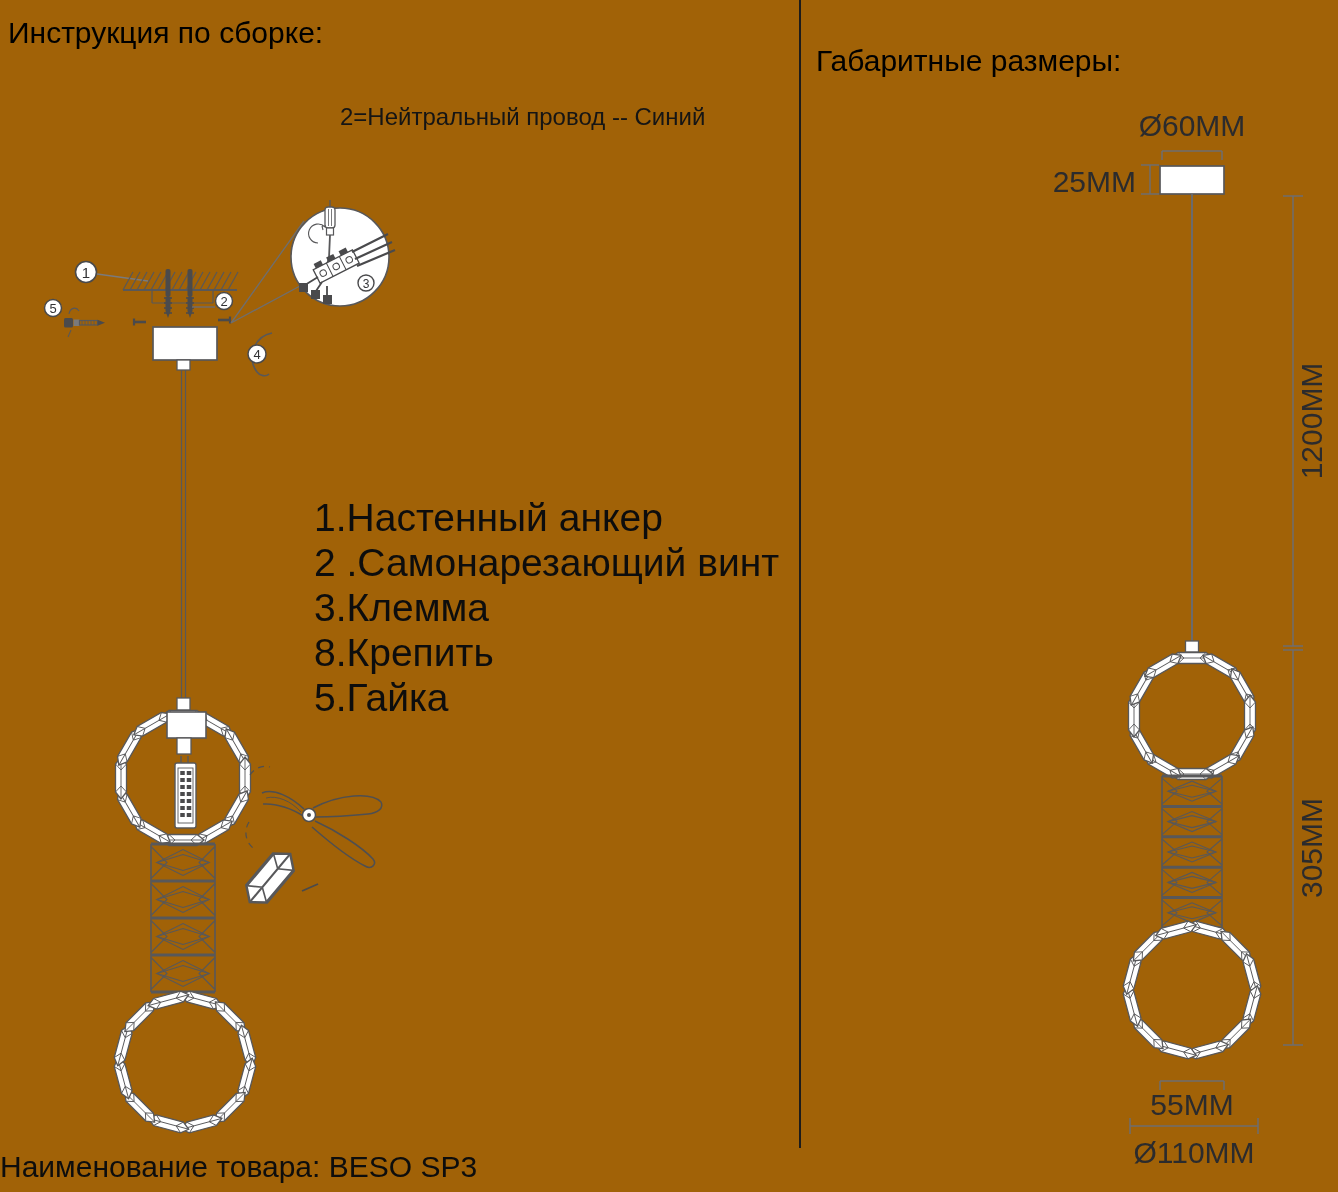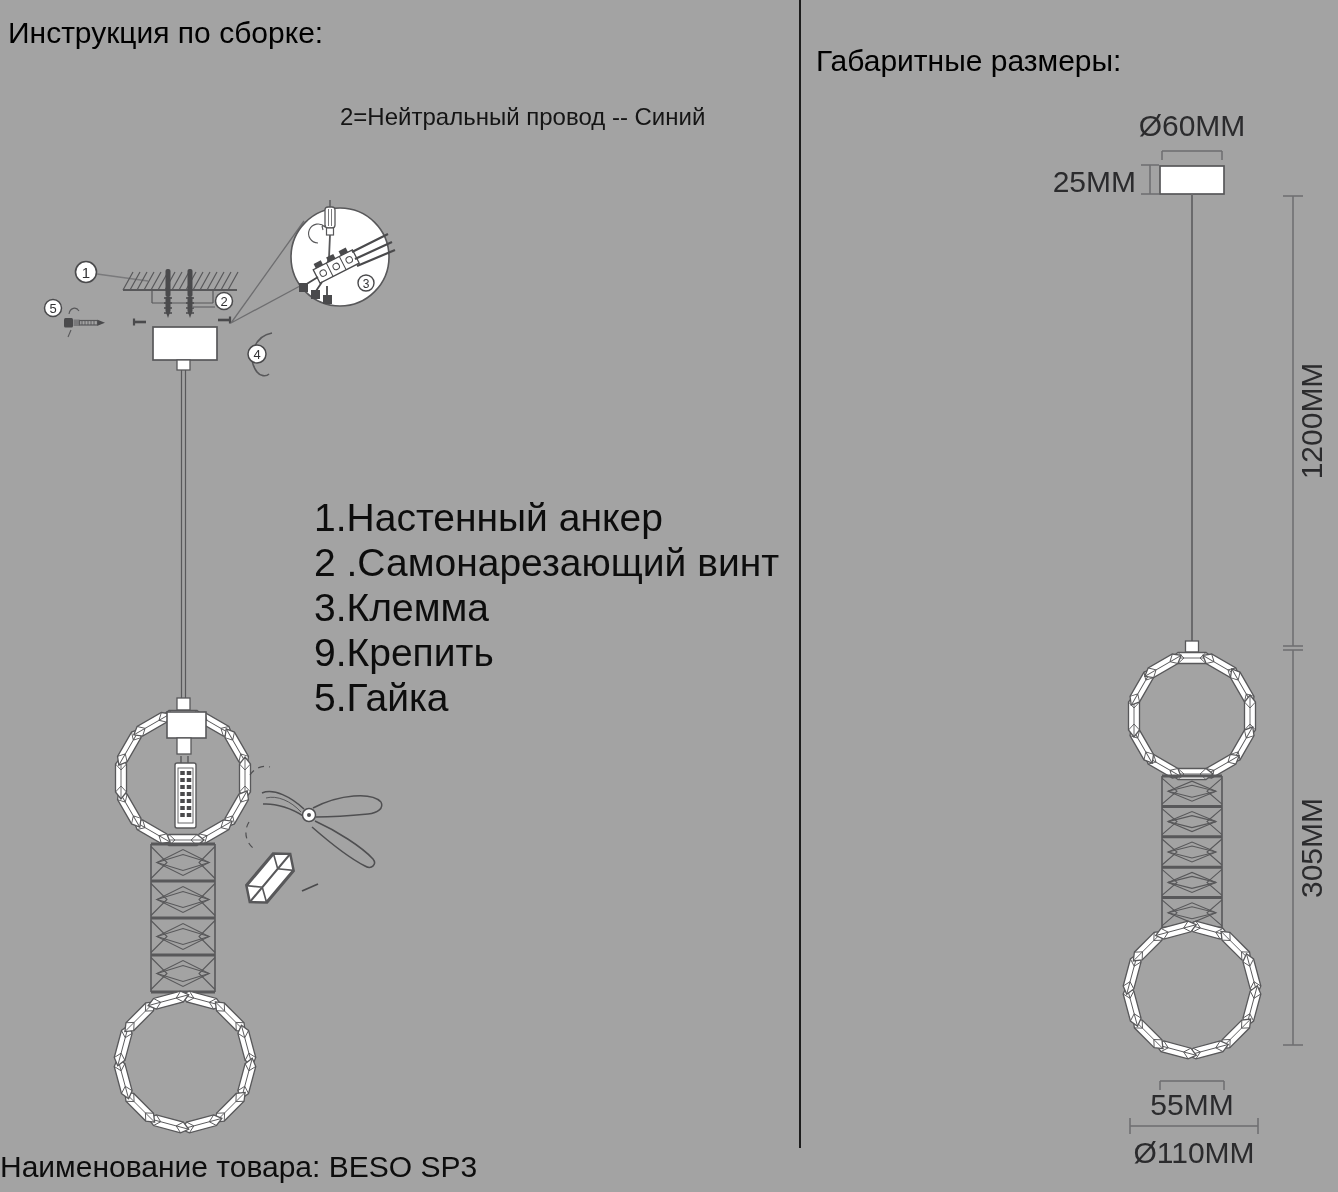--- a/index.html
+++ b/index.html
@@ -1,16 +1,16 @@
 <!DOCTYPE html>
 <html><head>
 <meta charset="utf-8">
 <style>
   html,body{margin:0;padding:0;background:#fff;}
-  .page{position:relative;width:1338px;height:1192px;background:#a3a3a3;overflow:hidden;
+  .page{position:relative;width:1338px;height:1192px;background:#a16207;overflow:hidden;
         font-family:"Liberation Sans",sans-serif;color:#111;}
   .panel-title{position:absolute;font-size:30px;letter-spacing:0px;color:#000;white-space:nowrap;}
   #title-left{left:8px;top:16px;}
   #title-right{left:816px;top:16px;margin-top:28px;}
   .legend{position:absolute;left:340px;top:101px;font-size:24px;line-height:32px;color:#151515;white-space:nowrap;}
   .parts{position:absolute;left:314px;top:495px;font-size:39px;line-height:45px;color:#0d0d0d;white-space:nowrap;}
   .divider{position:absolute;left:799px;top:0;width:2px;height:1148px;background:#1c1c1c;}
   .footer{position:absolute;left:0;right:0;top:1150px;font-size:30px;color:#0d0d0d;}
   svg{position:absolute;top:0;}
   #assembly-svg{left:0;}
@@ -28,21 +28,21 @@
   <div id="title-right" class="panel-title">Габаритные размеры:</div>
 
   <div class="legend">
     <div>2=Нейтральный провод -- Синий</div>
   </div>
 
   <div class="parts">
     <div>1.Настенный анкер</div>
     <div>2 .Самонарезающий винт</div>
     <div>3.Клемма</div>
-    <div>9.Крепить</div>
+    <div>8.Крепить</div>
     <div>5.Гайка</div>
   </div>
 
   <svg id="assembly-svg" width="800" height="1192" viewBox="0 0 800 1192">
     <defs>
 
       <g id="seg">
         <path d="M-21,0 L-14,-5.5 L14,-5.5 L21,0 L14,5.5 L-14,5.5 Z" fill="#ffffff" stroke="#58585a" stroke-width="1.3"></path>
         <path d="M-21,0 H21 M-14,-5.5 L-8,0 L-14,5.5 M14,-5.5 L8,0 L14,5.5" fill="none" stroke="#58585a" stroke-width="0.9"></path>
       </g>

